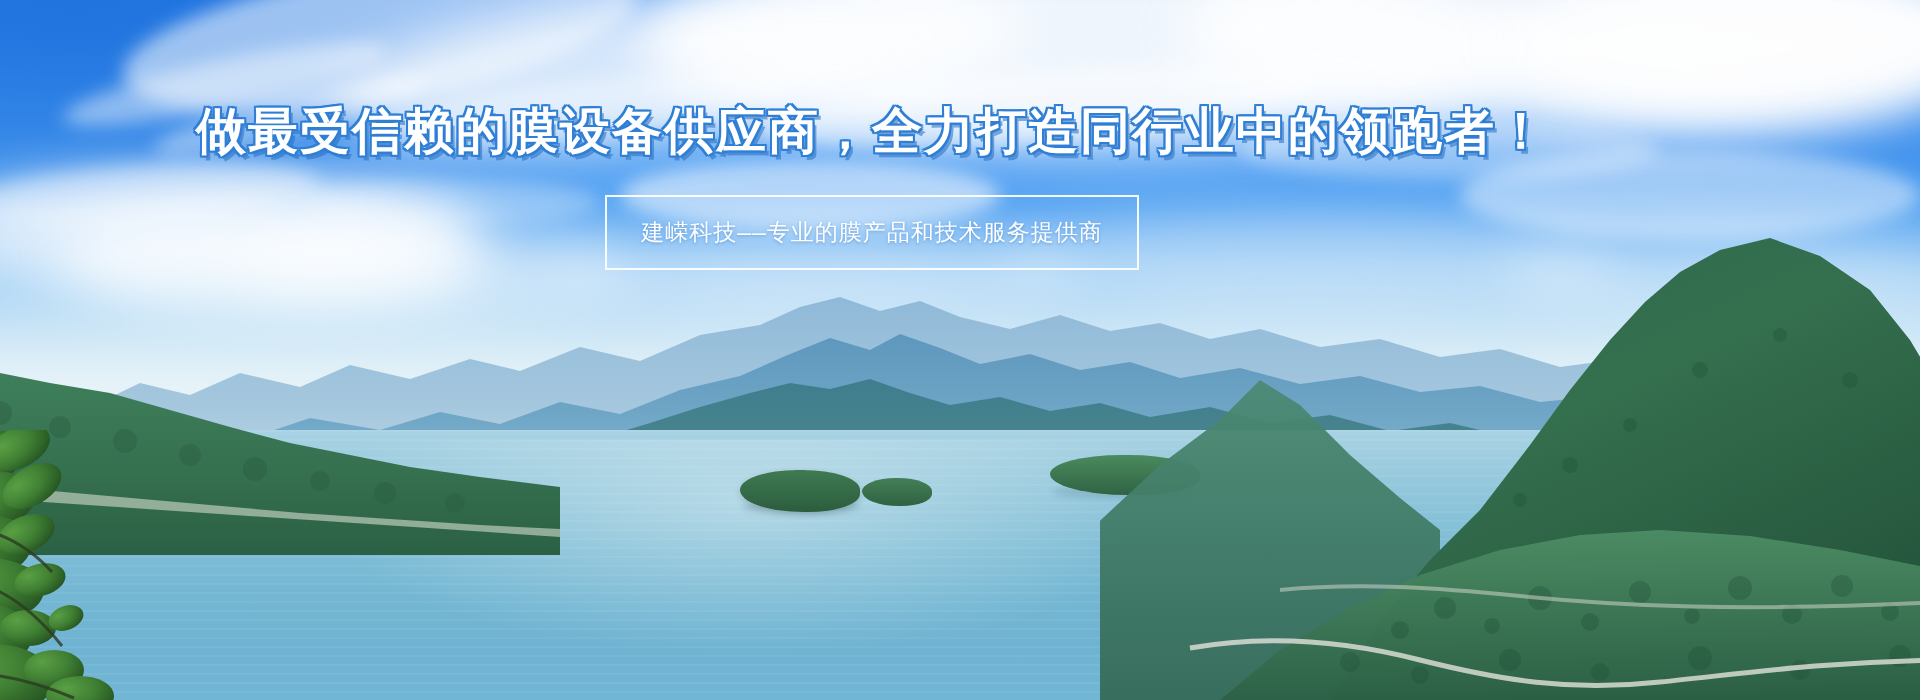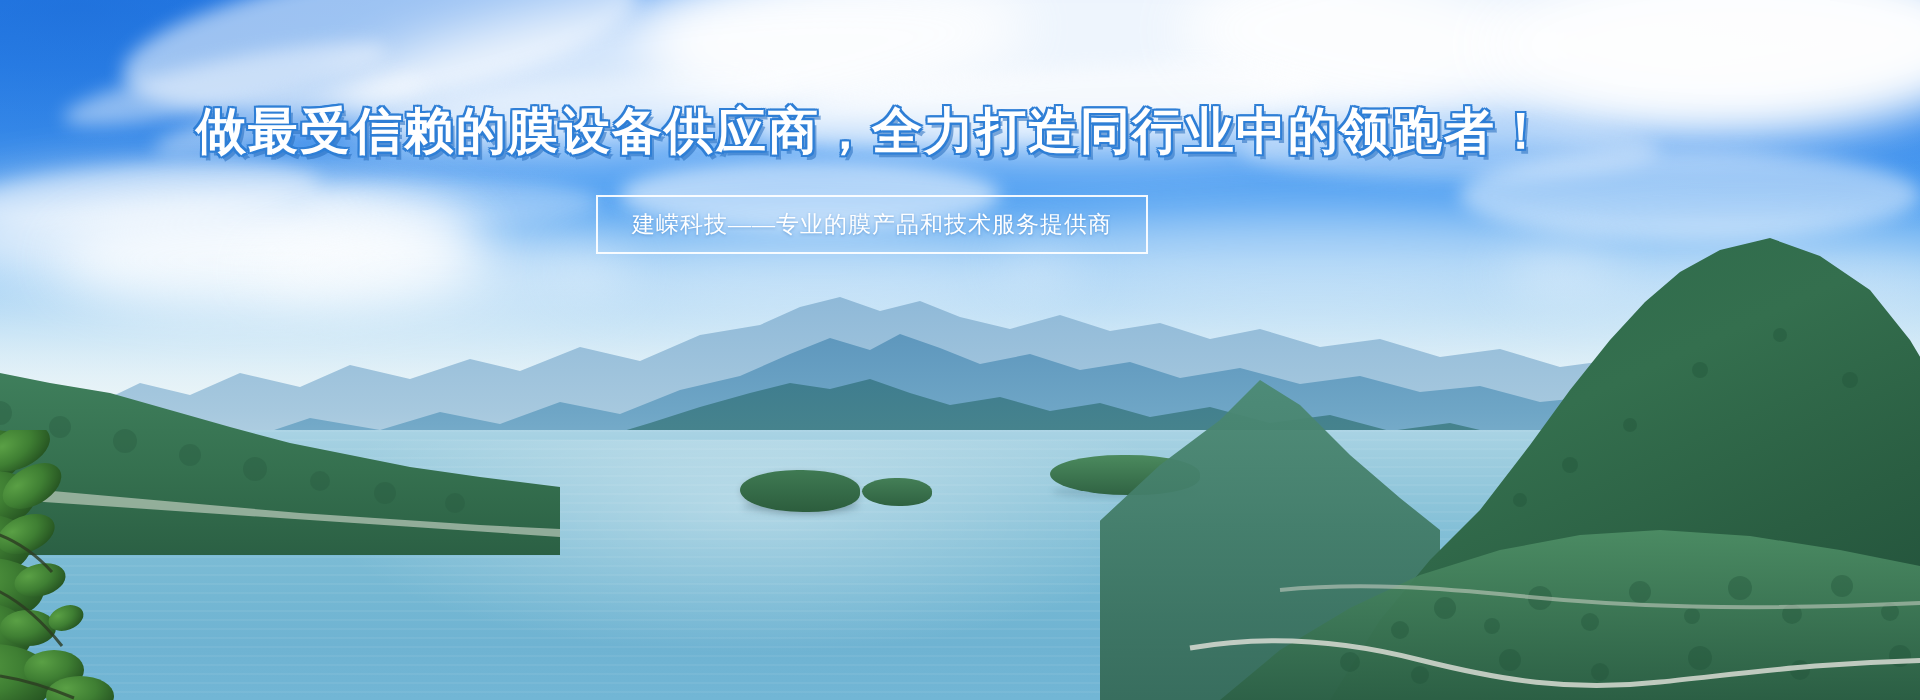--- a/index.html
+++ b/index.html
@@ -132,27 +132,27 @@
     font-size:25px;
     color:#ffffff;
     letter-spacing:1px;
     white-space:nowrap;
     text-shadow:0 1px 3px rgba(45,110,185,.55);
     font-family:"DejaVu Sans","Liberation Sans",sans-serif;
   }
   .tagbox {
     margin-top:30px;
     border:2px solid rgba(255,255,255,.92);
-    padding:12px 34px;
+    padding:20px 34px;
     font-size:23px;
     color:#ffffff;
     letter-spacing:1px;
     white-space:nowrap;
     text-shadow:0 1px 3px rgba(45,110,185,.45);
-    font-family:Liberation Serif, serif;
+    font-family:Liberation Mono, monospace;
     pointer-events:auto;
     cursor:pointer;
   }
 </style>
 </head>
 <body>
 
 <div class="banner">
 
   <div class="sky"></div>

